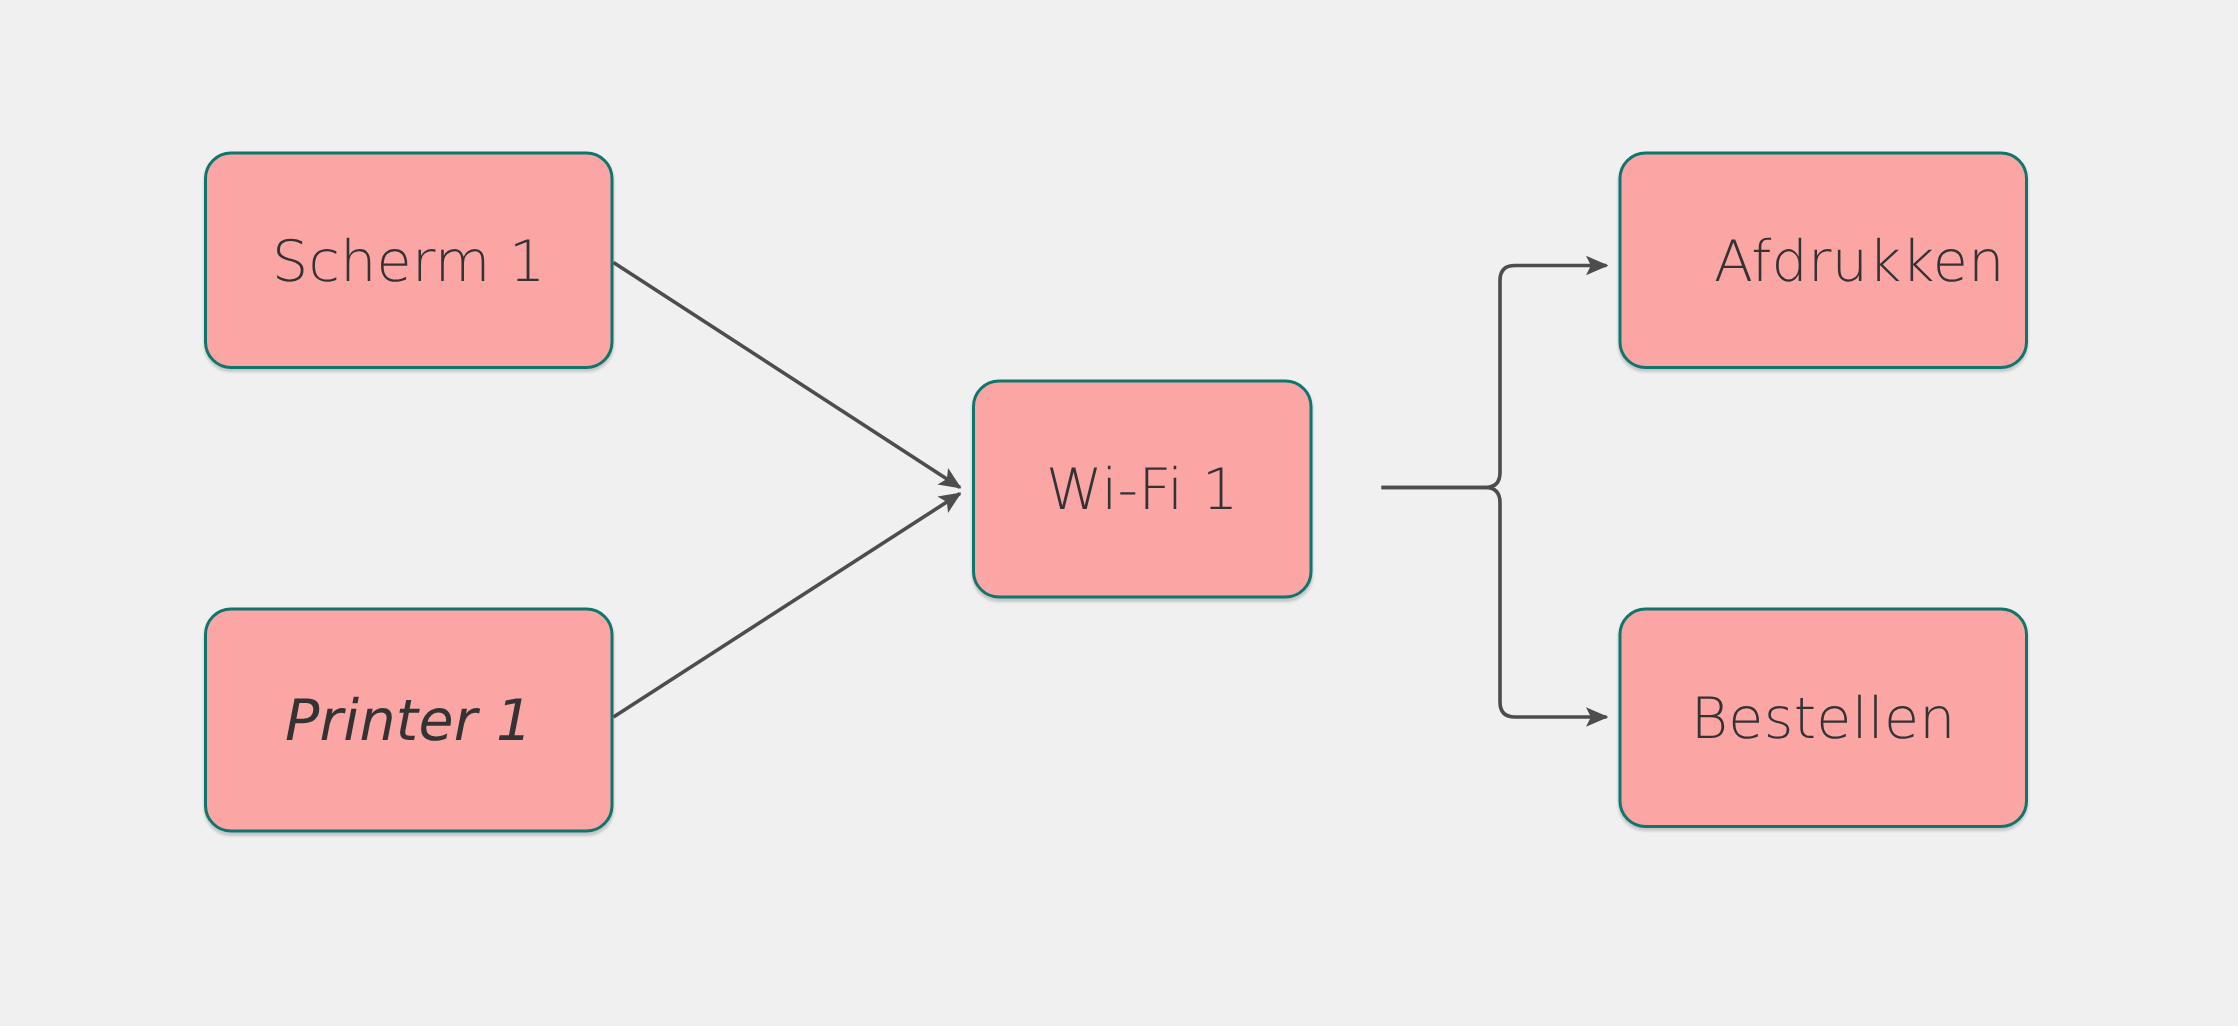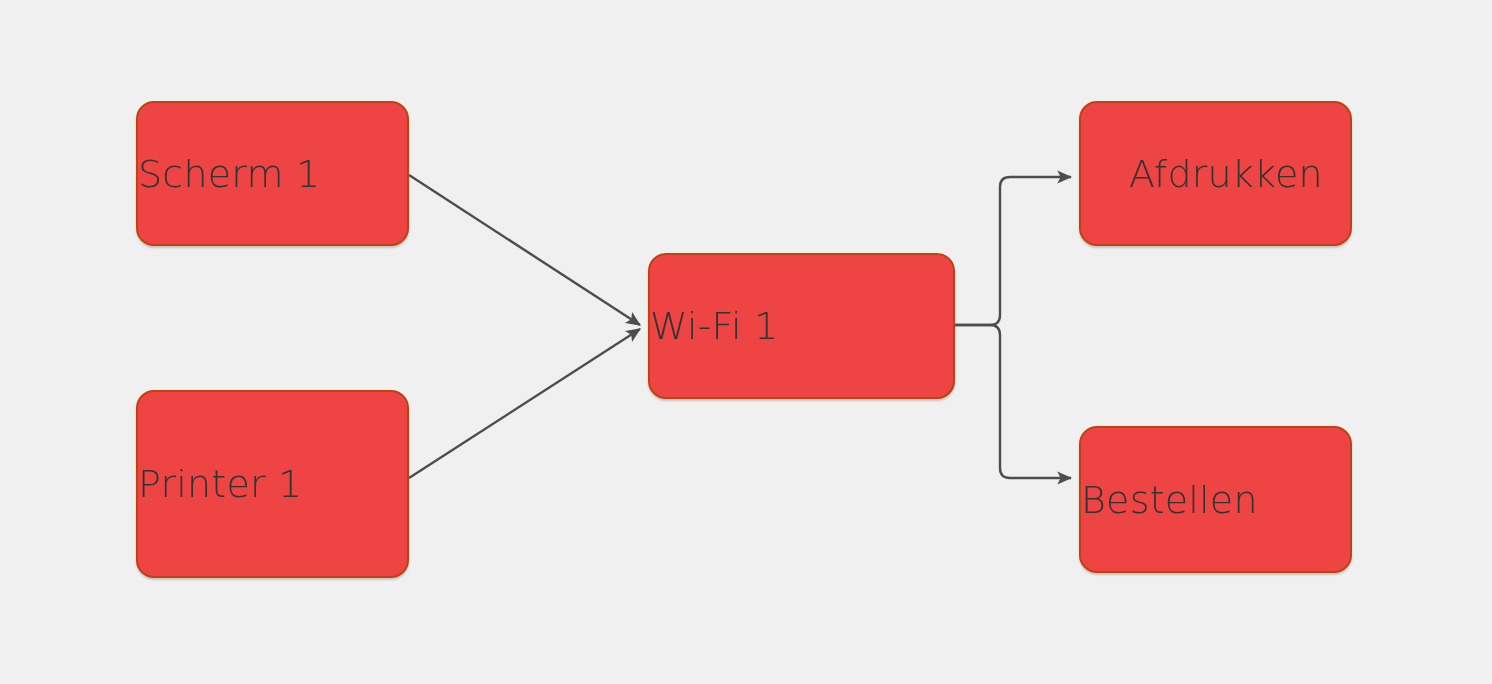--- a/index.html
+++ b/index.html
@@ -21,41 +21,42 @@
     position: absolute;
     left: 0;
     top: 0;
     width: 1492px;
     height: 684px;
     pointer-events: none;
   }
   .node {
     position: absolute;
     box-sizing: border-box;
-    background: #ef4444;
-    border: 2px solid #c2410c;
+    background: #fca5a5;
+    border: 2px solid #0f766e;
     border-radius: 18px;
     display: flex;
     align-items: center;
+    justify-content: center;
     box-shadow: 0 2px 2px rgba(0,0,0,0.18);
   }
   .node-label {
     font-family: "DejaVu Sans", sans-serif;
     font-size: 38px;
     font-weight: 300;
     color: #333333;
     letter-spacing: 0.2px;
     line-height: 1;
     white-space: nowrap;
   }
   #node-scherm1   { left: 136px; top: 101px; width: 273px; height: 145px; }
-  #node-printer1  { left: 136px; top: 390px; width: 273px; height: 188px; }
-  #node-wifi1     { left: 648px; top: 253px; width: 307px; height: 146px; }
+  #node-printer1  { left: 136px; top: 405px; width: 273px; height: 150px; font-style: italic; }
+  #node-wifi1     { left: 648px; top: 253px; width: 227px; height: 146px; }
   #node-afdrukken { left: 1079px; top: 101px; width: 273px; height: 145px; padding-left: 48px; }
-  #node-bestellen { left: 1079px; top: 426px; width: 273px; height: 147px; }
+  #node-bestellen { left: 1079px; top: 405px; width: 273px; height: 147px; }
 </style>
 </head>
 <body>
 
 <div id="canvas">
 
   <svg id="edge-layer" viewBox="0 0 1492 684" xmlns="http://www.w3.org/2000/svg">
     <defs>
       <marker id="arrow" viewBox="0 0 10 10" refX="9.2" refY="5" markerWidth="6.2" markerHeight="6.2" orient="auto-start-reverse">
         <path d="M 0 0.6 L 10 5 L 0 9.4 L 2.2 5 Z" fill="#4d4d4d"></path>

